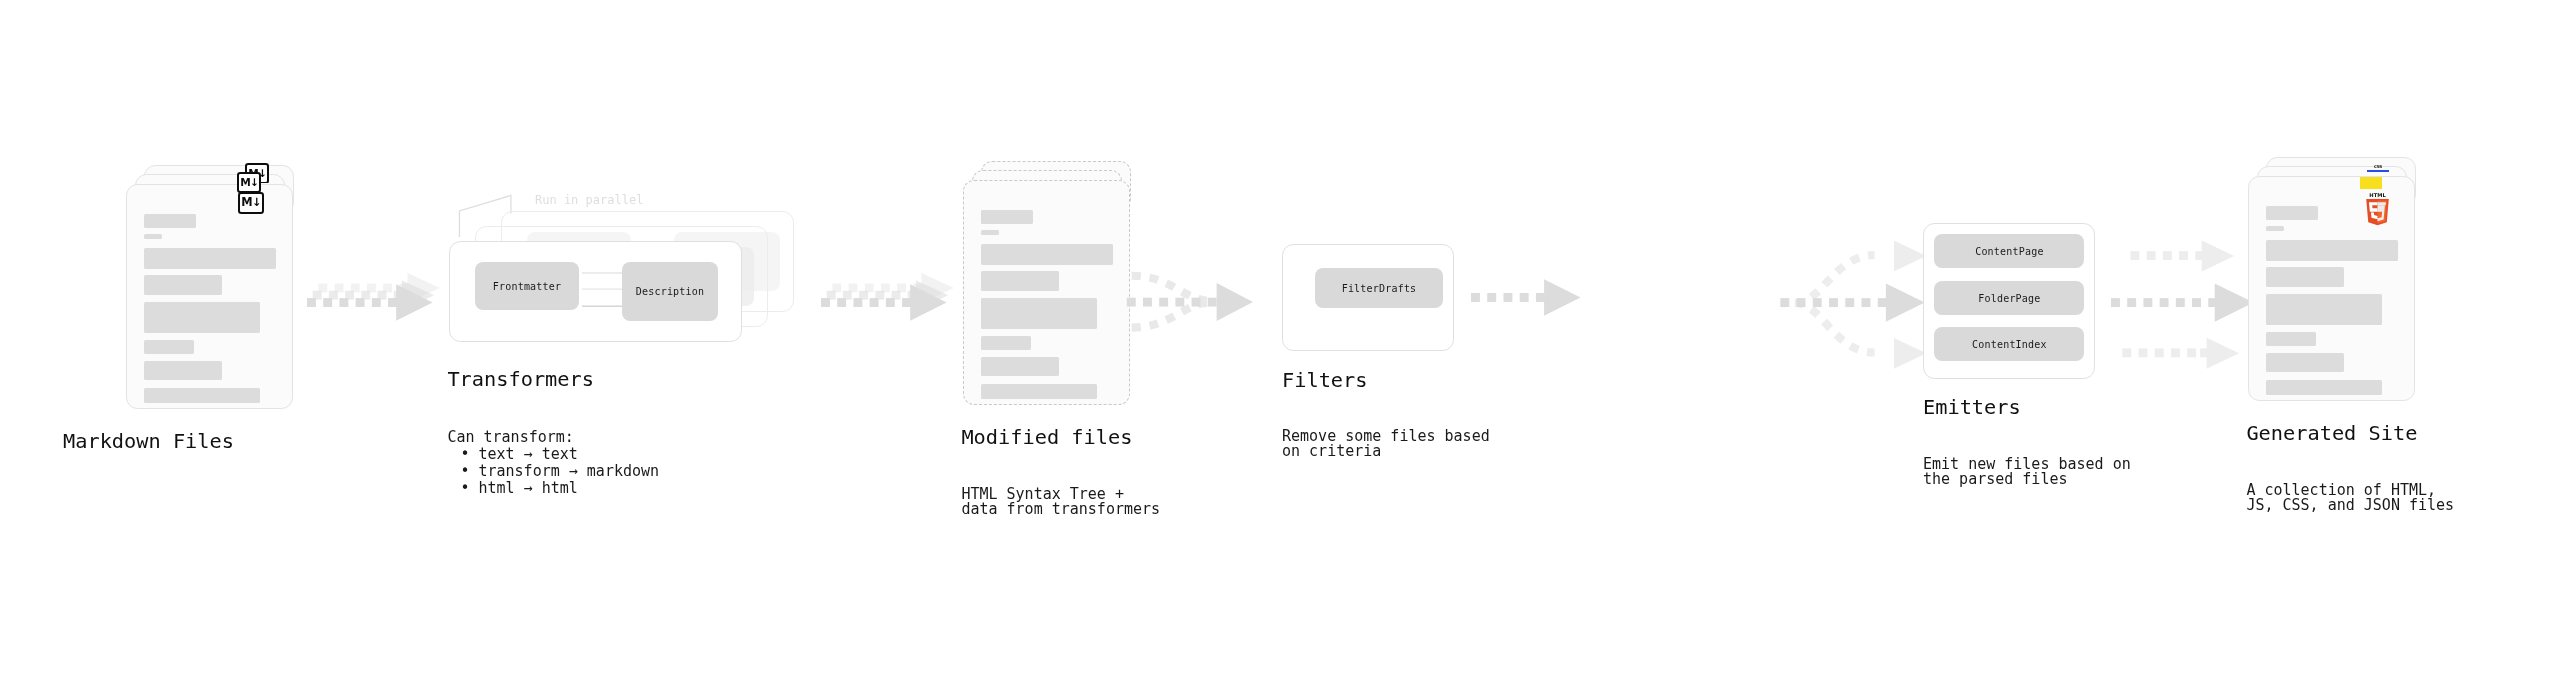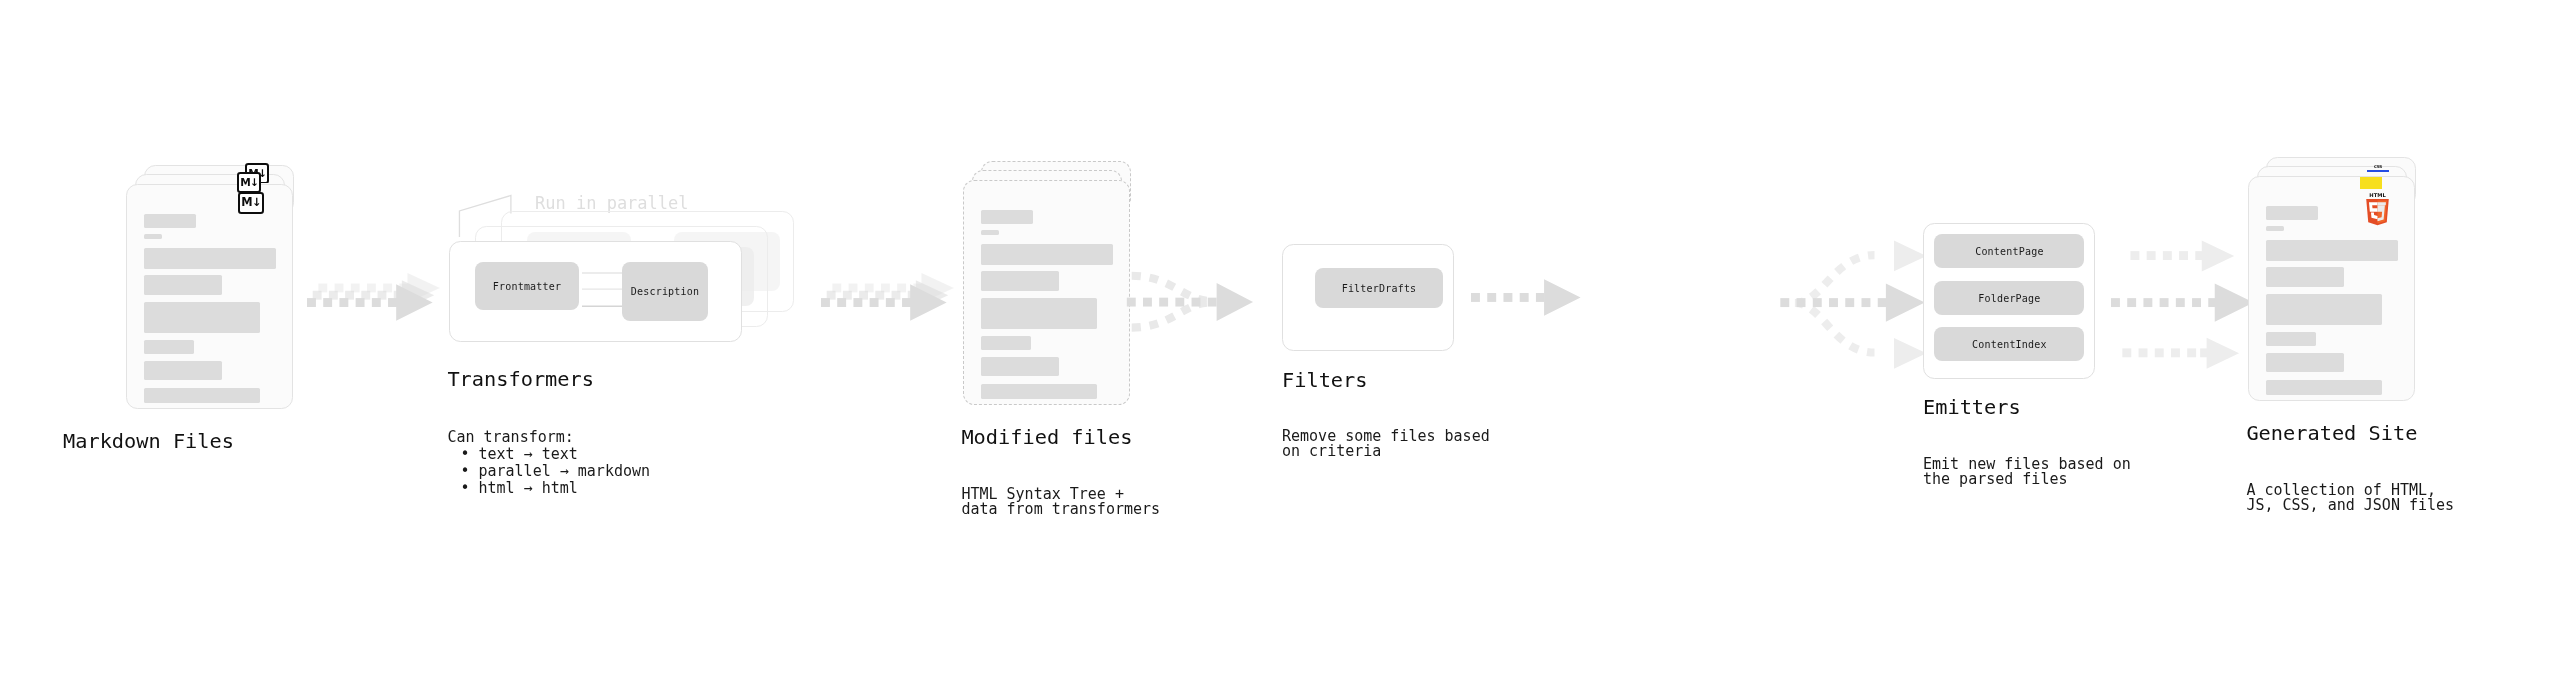--- a/index.html
+++ b/index.html
@@ -84,21 +84,21 @@
     font-size:20.3px;color:#111111;white-space:nowrap;letter-spacing:0px;
   }
   .desc{
     position:absolute;
     font-family:"DejaVu Sans Mono","Liberation Mono",monospace;
     font-size:15px;line-height:15.4px;color:#1a1a1a;white-space:pre;margin-top:20px;
   }
   .runparallel{
     position:absolute;
     font-family:"DejaVu Sans Mono","Liberation Mono",monospace;
-    font-size:17px;color:#dedede;white-space:nowrap;
+    font-size:12px;color:#dedede;white-space:nowrap;
   }
   svg{position:absolute;overflow:visible;}
 </style>
 </head>
 <body>
 
 <div class="stage">
 
   <div class="node" style="left:126px;top:165px;">
     <div class="docstack">
@@ -186,26 +186,26 @@
         <line x1="0" y1="26" x2="52" y2="26"></line>
           <polygon points="52,21 63,26 52,31"></polygon>
       </g>
       <g stroke="#d5d5d5" stroke-width="1.8" fill="#d5d5d5">
         <line x1="0" y1="47" x2="52" y2="47"></line>
           <polygon points="52,41 64,47 52,53"></polygon>
       </g>
     </svg>
 
     <div class="pill" style="position:absolute;left:26px;top:67px;width:104px;height:48px;">Frontmatter</div>
-    <div class="pill" style="position:absolute;left:173px;top:67px;width:86px;height:59px;">Description</div>
+    <div class="pill" style="position:absolute;left:173px;top:67px;width:96px;height:59px;">Description</div>
 
     <div class="title" style="left:-1.6px;top:172px;">Transformers</div>
     <div class="desc" style="left:-1.6px;top:215px;">Can transform:</div>
     <div class="desc" style="left:11.4px;top:232px;">• text → text</div>
-    <div class="desc" style="left:11.4px;top:249px;">• parallel → markdown</div>
+    <div class="desc" style="left:11.4px;top:249px;">• transform → markdown</div>
     <div class="desc" style="left:11.4px;top:266px;">• html → html</div>
   </div>
 
   <svg style="left:821px;top:268px;" width="154" height="65" viewBox="0 0 190 80">
     <g fill="#dcdcdc">
       <g opacity="0.35" transform="translate(14,-18)">
         <rect x="0" y="37" width="11" height="11"></rect>
           <rect x="20" y="37" width="11" height="11"></rect>
         <rect x="40" y="37" width="11" height="11"></rect>
           <rect x="60" y="37" width="11" height="11"></rect>

